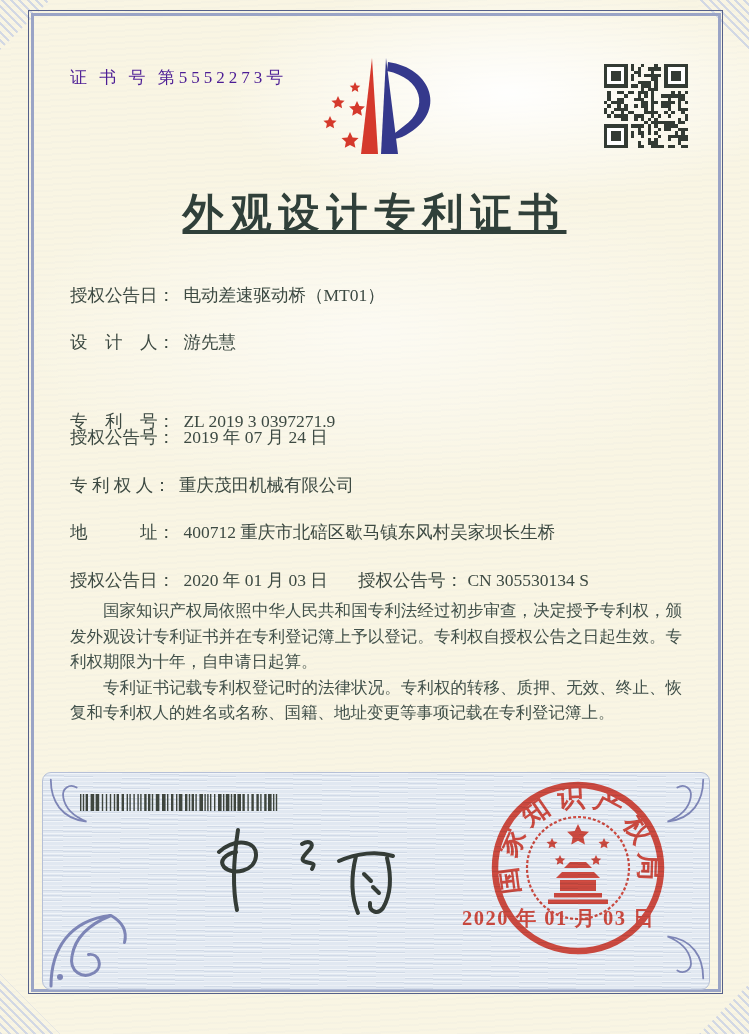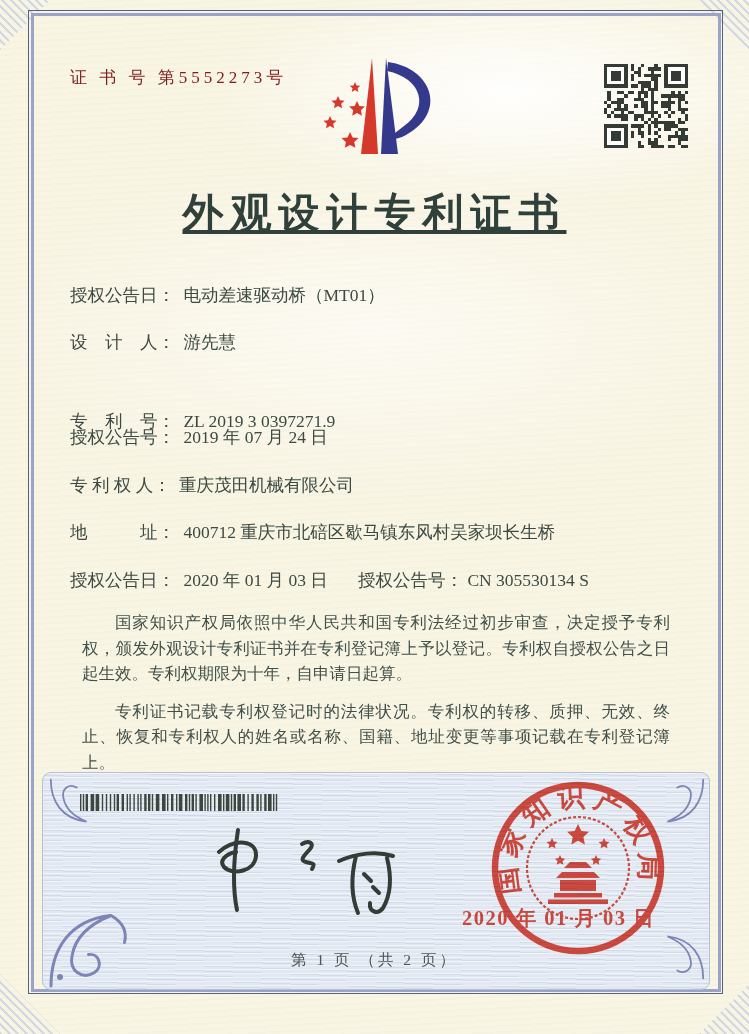--- a/index.html
+++ b/index.html
@@ -20,36 +20,36 @@
     background:repeating-linear-gradient(45deg,#c9d1e4 0 2px,rgba(255,255,255,0) 2px 6px);}
   .lace.tl{left:0;top:0;clip-path:polygon(0 0,100% 0,0 100%);}
   .lace.tr{right:0;top:0;clip-path:polygon(0 0,100% 0,100% 100%);}
   .lace.bl{left:0;bottom:0;clip-path:polygon(0 0,0 100%,100% 100%);width:60px;height:60px;}
   .lace.br{right:0;bottom:0;clip-path:polygon(100% 0,0 100%,100% 100%);}
   
   .frame{position:absolute;left:28px;top:10px;width:693px;height:982px;
     border:1.5px solid #55608a;}
   .frame-inner{position:absolute;inset:1.5px;border:3.5px solid #9aa4c6;}
   
-  .cert-no{position:absolute;left:70px;top:66px;font-size:17px;letter-spacing:4px;color:#7f1d1d;}
+  .cert-no{position:absolute;left:70px;top:66px;font-size:17px;letter-spacing:4px;color:#4c1d95;}
   .logo{position:absolute;left:300px;top:38px;}
   .qr{position:absolute;left:604px;top:64px;width:84px;height:84px;}
   .title{position:absolute;left:0;top:186px;width:749px;text-align:center;
     font-size:41px;font-weight:bold;letter-spacing:7px;color:#30403a;text-decoration:underline;}
   
   .fields{position:absolute;left:70px;top:283px;width:620px;font-size:17.5px;color:#3d4a43;}
   .row{position:absolute;left:0;white-space:nowrap;}
   .row .lab{display:inline-block;}
   .row .val{display:inline-block;padding-left:4px;}
   .r0{top:0;} .r1{top:47px;} .r2{top:95px;margin-top:31px;} .r3{top:142px;} .r4{top:190px;} .r5{top:237px;} .r6{top:285px;}
   .row2{position:absolute;left:288px;top:285px;white-space:nowrap;}
   
   .body-text{position:absolute;left:70px;top:598px;width:612px;
     font-size:16.5px;line-height:25.6px;color:#41504a;text-align:justify;}
-  .body-text p{margin:12px;text-indent:2em;font-family:Liberation Serif, serif;}
+  .body-text p{margin:0;text-indent:2em;font-family:Liberation Serif, serif;}
   
   .panel{position:absolute;left:42px;top:772px;width:666px;height:216px;
     background:
       repeating-linear-gradient(180deg, rgba(255,255,255,.55) 0 1px, rgba(255,255,255,0) 1px 4px),
       repeating-linear-gradient(182deg, rgba(163,178,204,.25) 0 1px, rgba(255,255,255,0) 1px 5px),
       #e1e8f1;
     border:1px solid #b6c0d7;border-radius:9px;}
   .curl{position:absolute;color:#7d85b6;}
   .barcode{position:absolute;left:80px;top:794px;width:198px;height:17px;}
   .sig-block{position:absolute;left:86px;top:843px;font-size:18px;color:#3a433e;letter-spacing:3px;
@@ -457,15 +457,14 @@
       <path d="M144 83 l1.6 3.3 3.7.4 -2.7 2.4 .7 3.6 -3.3-1.8 -3.2 1.8 .7-3.6 -2.7-2.4 3.6-.4z"></path>
       <path d="M112 96 L140 96 L134 90 L118 90 Z"></path>
       <path d="M104 106 L148 106 L142 100 L110 100 Z"></path>
       <rect x="108" y="108" width="36" height="11"></rect>
       <rect x="102" y="121" width="48" height="4.5"></rect>
       <rect x="96" y="127.5" width="60" height="4.5"></rect>
     </g>
     <text x="10" y="153" font-size="20.5" font-weight="bold" fill="#df4133" letter-spacing="1.5" font-family="'Liberation Serif','DejaVu Serif',serif">2020 年 01 月 03 日</text>
   </svg>
 
-  <div class="page-info">第 1 页 （共 2 页）</div>
   <div class="back-note">其他事项参见背面</div>
 </div>
 
 </body></html>

